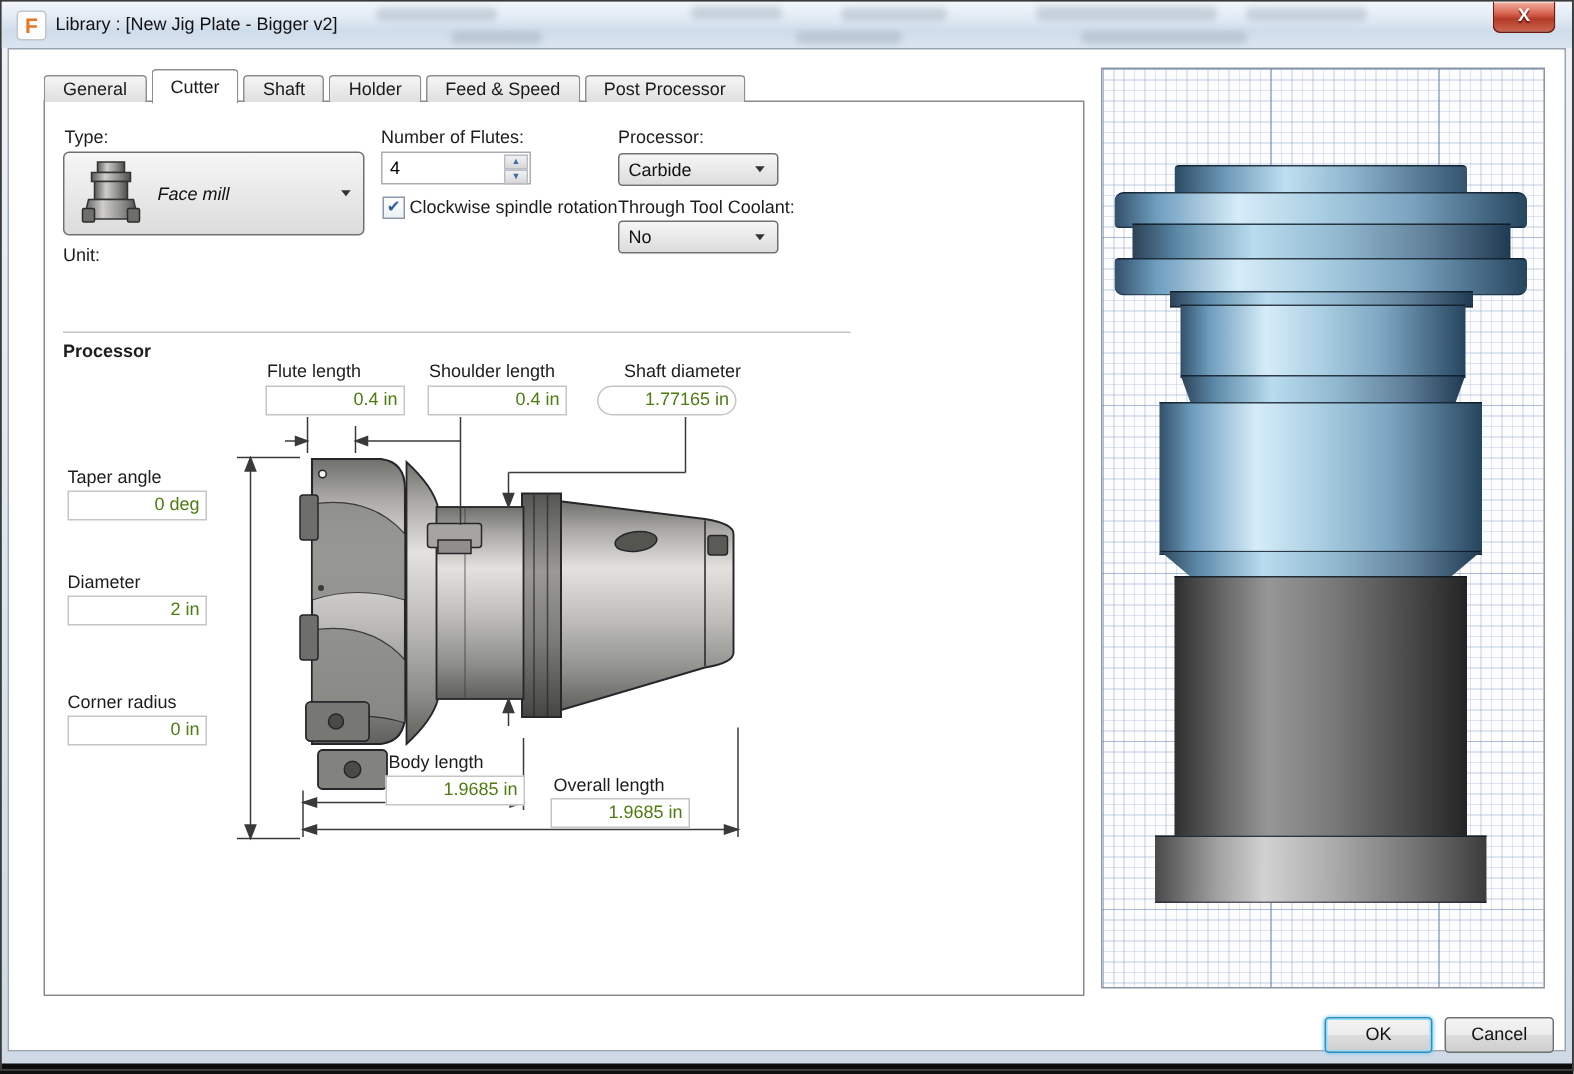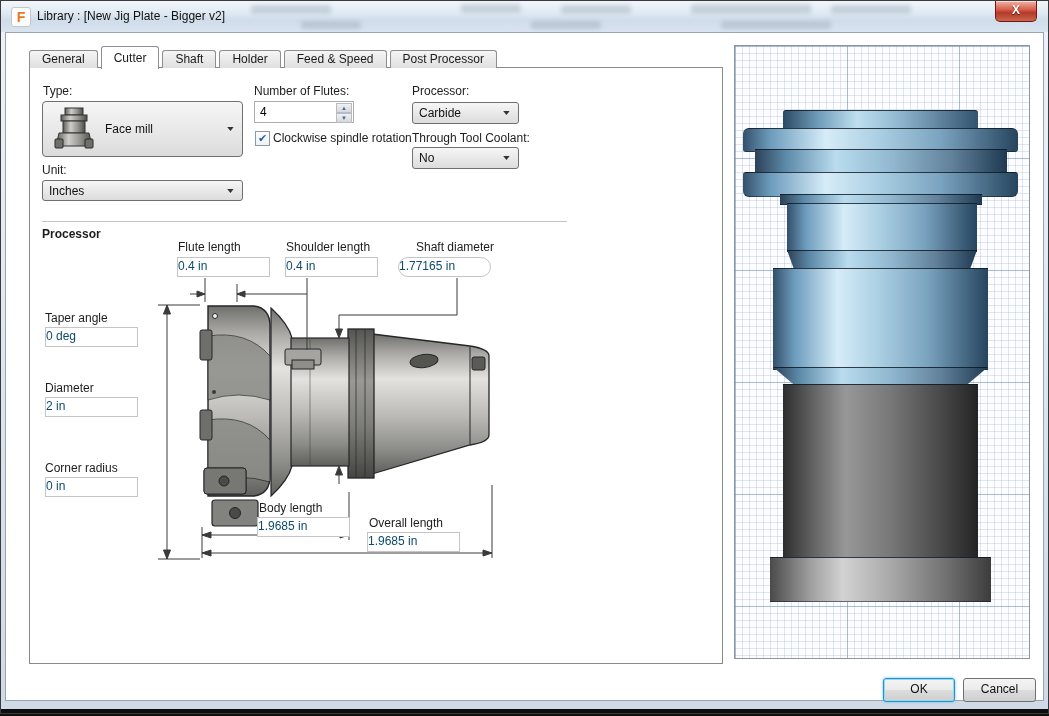--- a/index.html
+++ b/index.html
@@ -18,22 +18,22 @@
   .tab{height:17px;padding:0 12px;margin-right:3px;font-size:12px;color:#1a1a1a;line-height:17px;background:linear-gradient(180deg,#f5f5f5,#dfdfdf);border:1px solid #8e8e8e;border-bottom:none;border-radius:3px 3px 0 0;cursor:pointer;}
   .tab.active{height:22px;line-height:22px;background:#fff;position:relative;z-index:6;margin-bottom:-1px;}
   .panel{position:absolute;left:23px;top:34px;width:692px;height:595px;background:#fff;border:1px solid #8a8a8a;z-index:1;}
   .label{position:absolute;font-size:12px;color:#1c1c1c;white-space:nowrap;}
   .bold{font-weight:bold;}
   
   .combo{position:absolute;background:linear-gradient(180deg,#f6f6f6,#dcdcdc);border:1px solid #707070;border-radius:3px;font-size:12px;color:#111;cursor:pointer;}
   .combo .val{position:absolute;left:6px;top:50%;transform:translateY(-50%);}
   .combo .arr{position:absolute;right:6px;top:50%;transform:translateY(-50%) scaleY(.62);font-size:11px;color:#333;}
   .typecombo{border-radius:4px;}
-  .typecombo .val{left:62px;}
-  .field{position:absolute;width:87px;height:16px;background:#fff;border:1px solid #c5c5c5;font-size:12px;color:#0c4a6e;padding:1px 4px 1px 0;z-index:3;cursor:text;}
+  .typecombo .val{left:62px;font-style:italic;}
+  .field{position:absolute;width:87px;height:16px;background:#fff;border:1px solid #c5c5c5;font-size:12px;color:#4d7c0f;text-align:right;padding:1px 4px 1px 0;z-index:3;cursor:text;}
   .spin{position:absolute;width:98px;height:20px;background:#fff;border:1px solid #abadb3;font-size:12px;}
   .spin .val{position:absolute;left:5px;top:3px;}
   .spin .btns{position:absolute;right:1px;top:1px;bottom:1px;width:16px;display:flex;flex-direction:column;}
   .spin .sb{flex:1;background:linear-gradient(180deg,#f2f2f2,#d7d7d7);border:1px solid #b5bcc6;font-size:6px;color:#3a6ea5;text-align:center;line-height:8px;cursor:pointer;}
   .checkbox{position:absolute;width:13px;height:13px;background:linear-gradient(180deg,#fdfdfd,#eef2f5);border:1px solid #8a98a8;font-size:11px;line-height:12px;text-align:center;color:#2d5f9e;cursor:pointer;}
   .sep{position:absolute;height:1px;background:#c4c4c4;}
   
   .btn{position:absolute;height:22px;background:linear-gradient(180deg,#f4f4f4 0%,#ebebeb 48%,#dcdcdc 52%,#cfcfcf 100%);border:1px solid #707070;border-radius:3px;font-size:12px;color:#111;text-align:center;line-height:20px;cursor:pointer;}
   .btn.default{border:1px solid #2f8cc1;box-shadow:0 0 0 1px #8edcf5 inset,0 0 3px #5bc4f0;}
   
@@ -99,24 +99,20 @@
           <rect x="12" y="15" width="22" height="12" fill="url(#mg)" stroke="#333" stroke-width="1"></rect>
           <polygon points="8,27 38,27 41,40 5,40" fill="url(#mg)" stroke="#333" stroke-width="1"></polygon>
           <rect x="4" y="33" width="8" height="9" rx="1" fill="#6e6e6a" stroke="#2b2b28"></rect>
           <rect x="34" y="33" width="8" height="9" rx="1" fill="#6e6e6a" stroke="#2b2b28"></rect>
         </svg>
         <span class="val">Face mill</span>
         <span class="arr">▼</span>
       </div>
 
       <div class="label" style="left:12px;top:95px;">Unit:</div>
-      <div class="combo" style="left:12px;top:112px;width:199px;height:19px;">
-        <span class="val">Inches</span>
-        <span class="arr">▼</span>
-      </div>
 
       <div class="label" style="left:224px;top:16px;">Number of Flutes:</div>
       <div class="spin" style="left:224px;top:33px;">
         <span class="val">4</span>
         <span class="btns">
           <span class="sb"><span>▲</span></span>
           <span class="sb"><span>▼</span></span>
         </span>
       </div>
 

